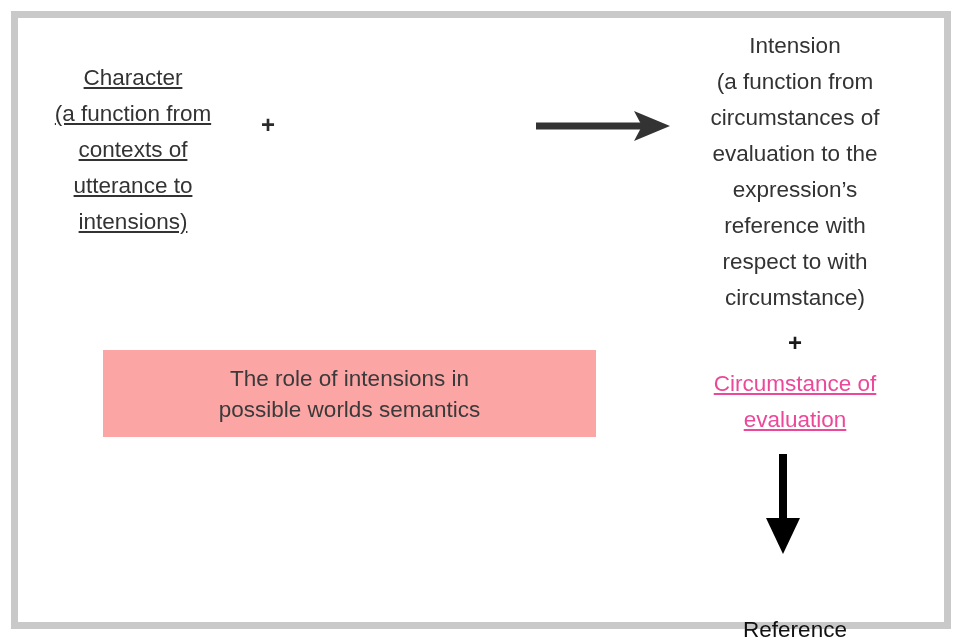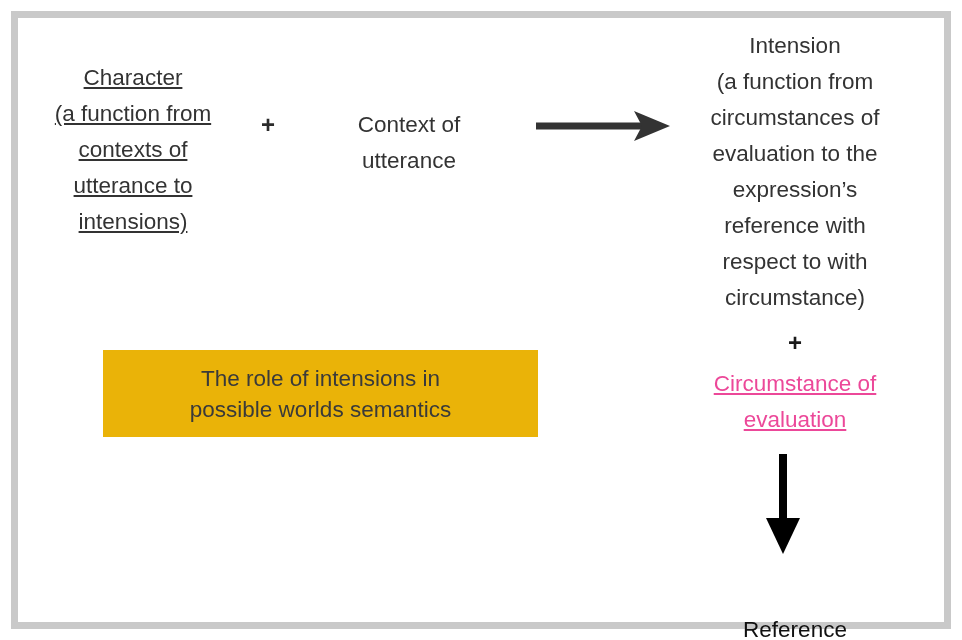--- a/index.html
+++ b/index.html
@@ -104,23 +104,23 @@
     left: 760px;
     top: 452px;
     width: 46px;
     height: 104px;
   }
   
   #caption-box {
     position: absolute;
     left: 103px;
     top: 350px;
-    width: 435px;
+    width: 493px;
     height: 87px;
-    background: #eab308;
+    background: #fca5a5;
     display: flex;
     align-items: center;
     justify-content: center;
     box-sizing: border-box;
   }
   #caption-text {
     position: static;
     width: 100%;
     color: #3a3a3a;
     font-size: 22.5px;
@@ -138,22 +138,20 @@
   <div id="frame"></div>
 
   <div class="txt" id="character-block">Character
 (a function from
 contexts of
 utterance to
 intensions)</div>
 
   <div class="txt" id="plus-left">+</div>
 
-  <div class="txt" id="context-block">Context of
-utterance</div>
 
   <div id="arrow-right">
     <svg width="140" height="40" viewBox="0 0 140 40" xmlns="http://www.w3.org/2000/svg">
       <line x1="2" y1="20" x2="112" y2="20" stroke="#333333" stroke-width="7"></line>
       <polygon points="100,5 136,20 100,35 108,20" fill="#333333"></polygon>
     </svg>
   </div>
 
   <div class="txt" id="intension-block">Intension
 (a function from

